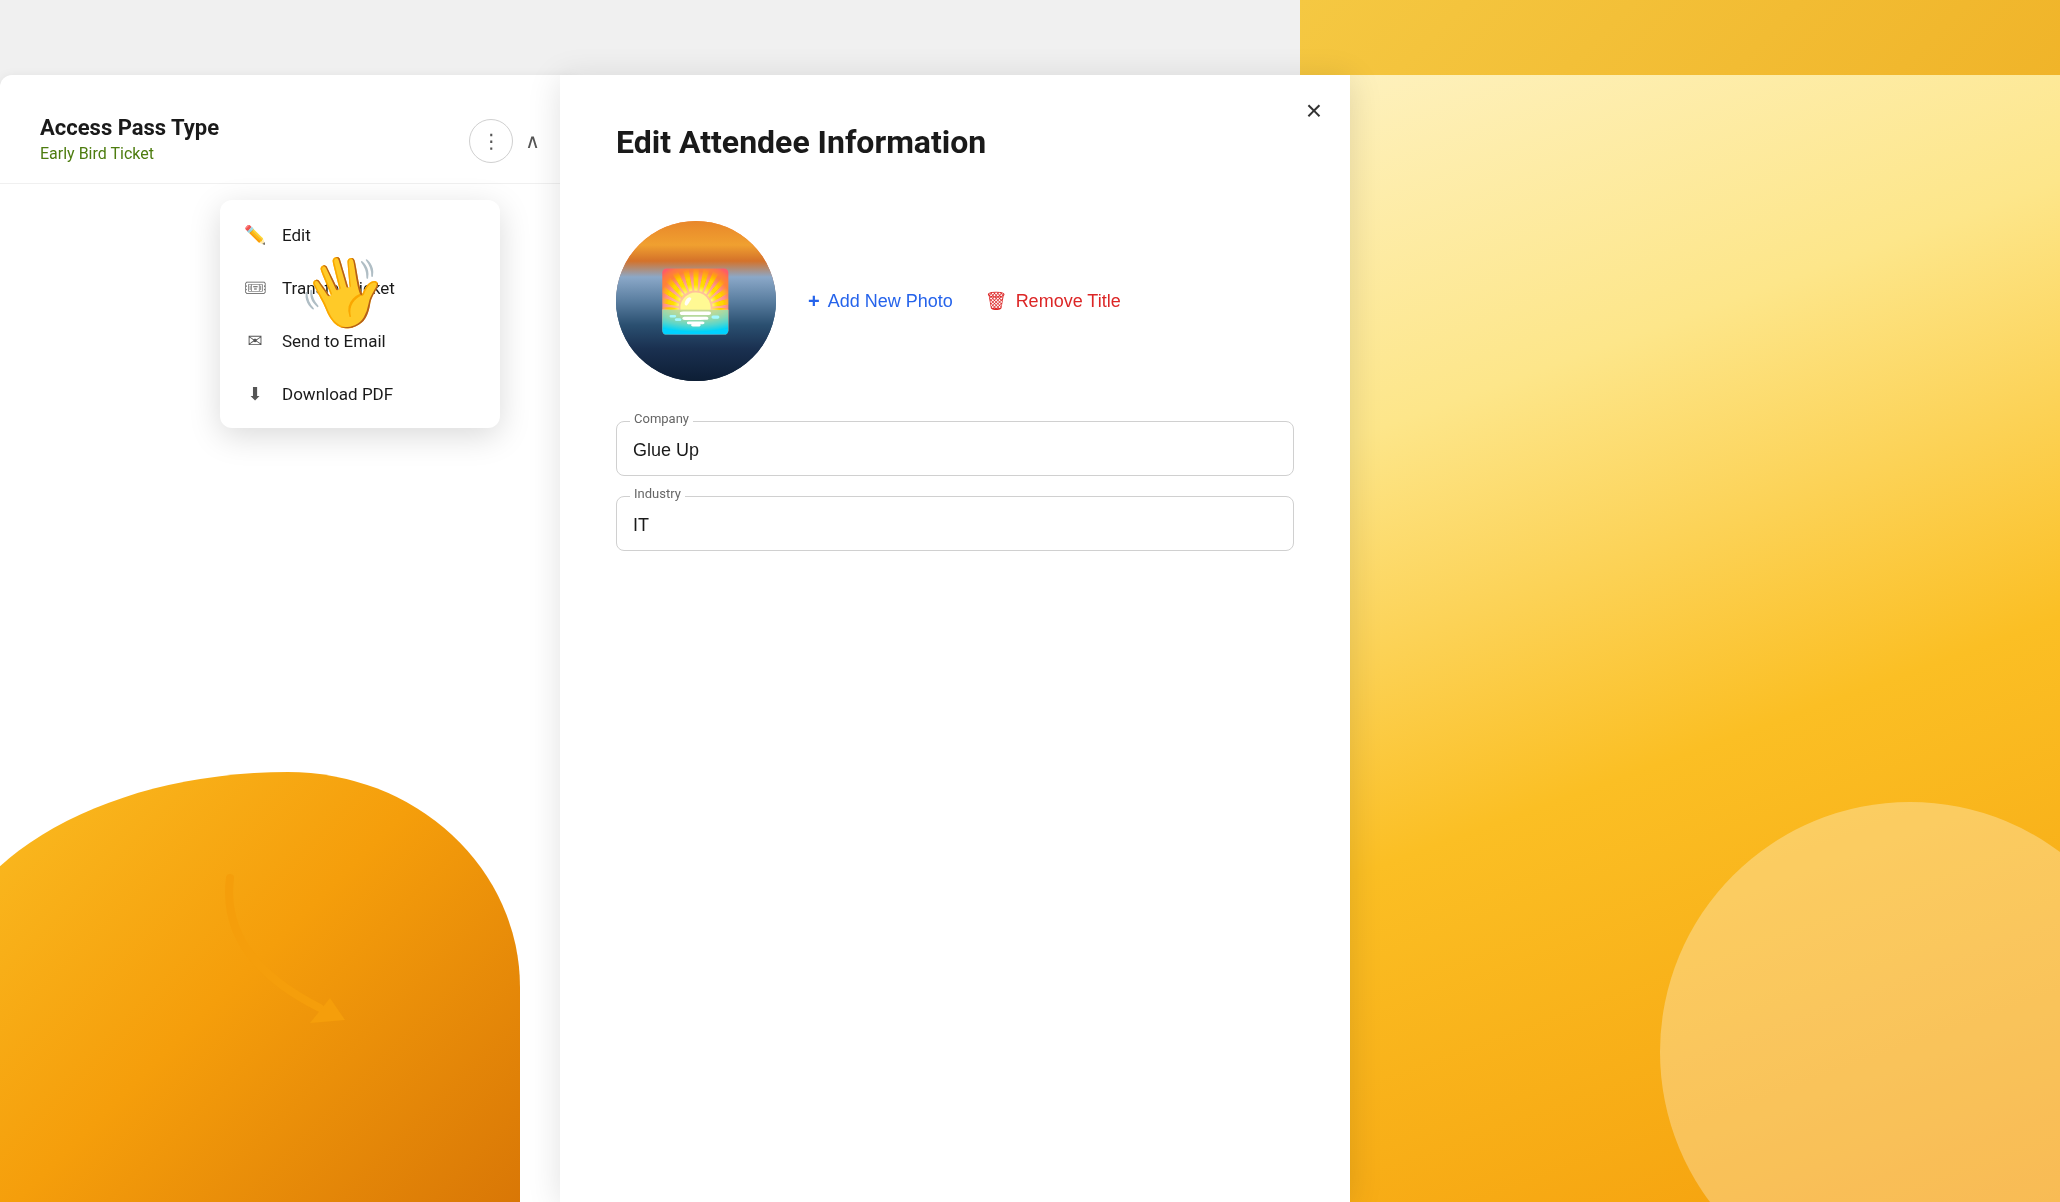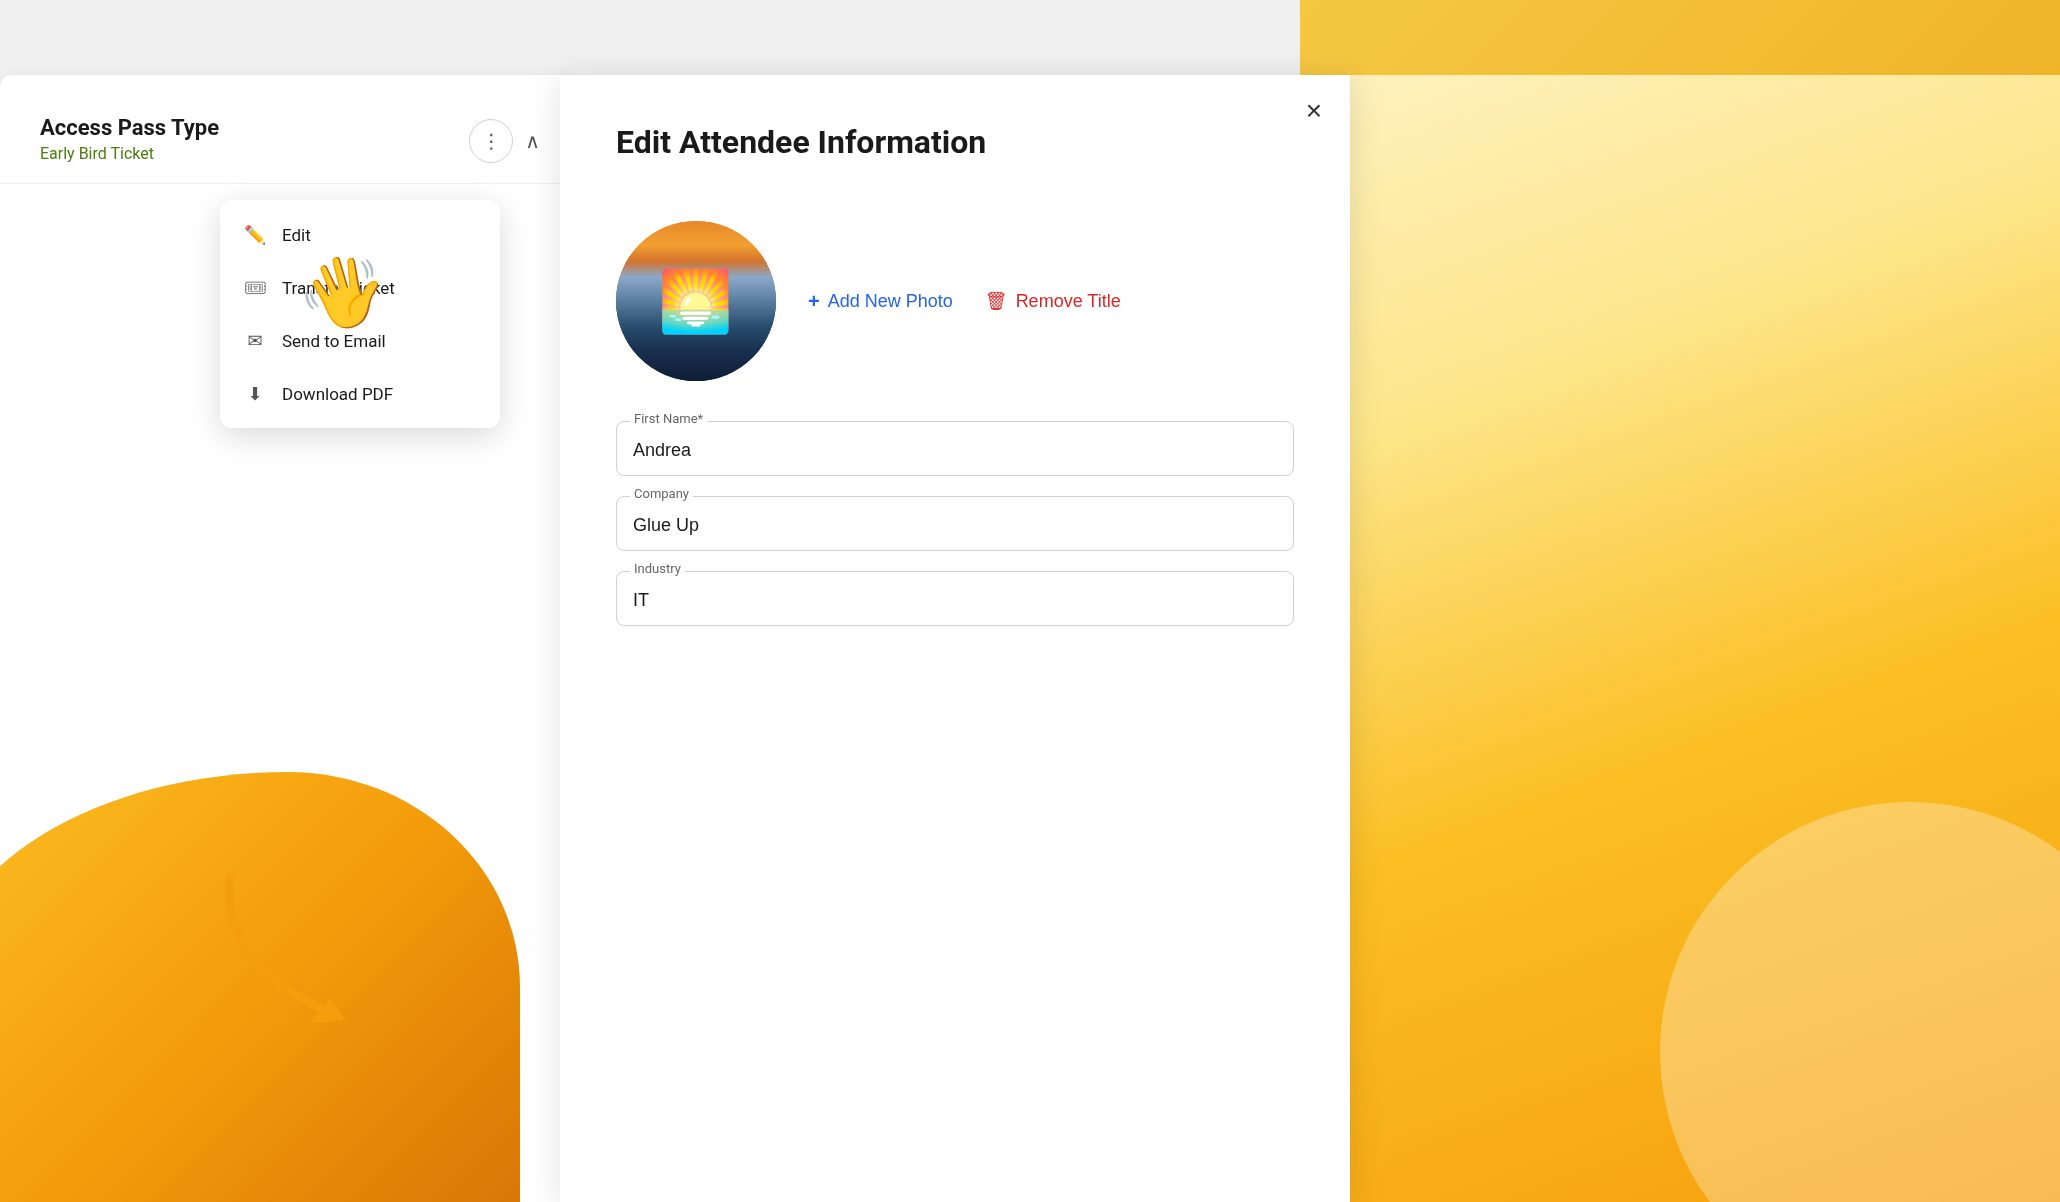--- a/index.html
+++ b/index.html
@@ -392,24 +392,20 @@
           <span class="plus-icon">+</span>
           <span>Add New Photo</span>
         </button>
         <button class="remove-photo-btn">
           <span>🗑</span>
           <span>Remove Title</span>
         </button>
       </div>
     </div>
 
-    <div class="form-field">
-      <label class="field-label">First Name*</label>
-      <input class="field-input" type="text" value="Andrea" style="">
-    </div>
 
 
 
 
     <div class="form-field">
       <label class="field-label">Company</label>
       <input class="field-input" type="text" value="Glue Up" style="">
     </div>
 
     <div class="form-field">

